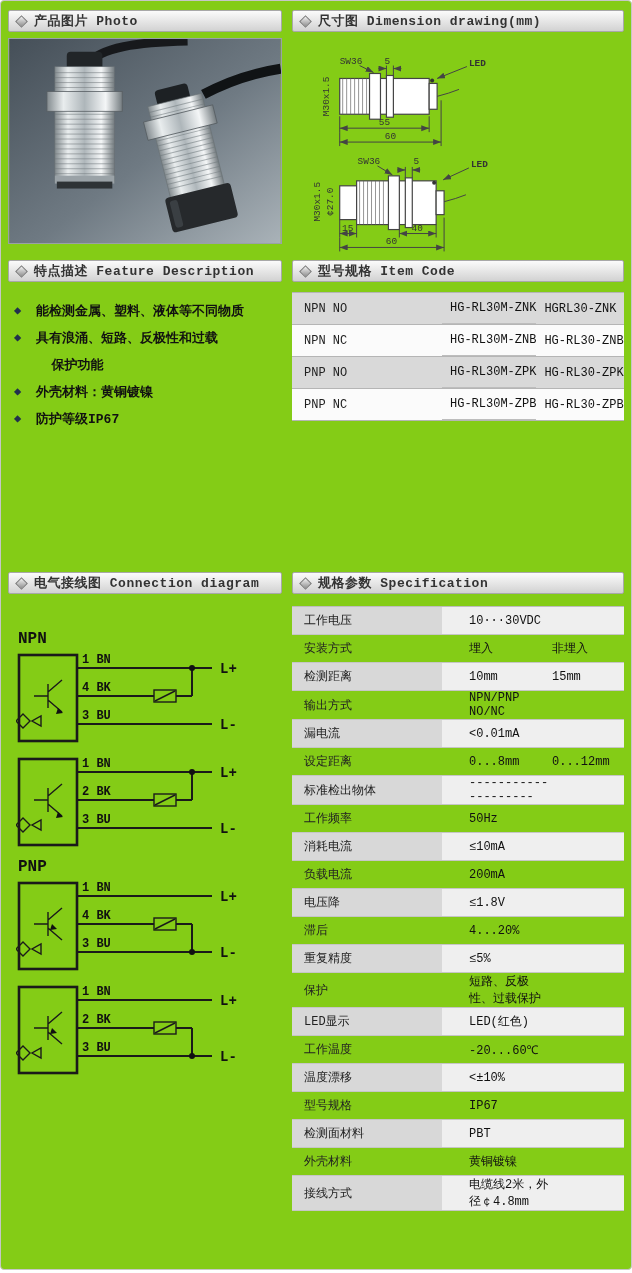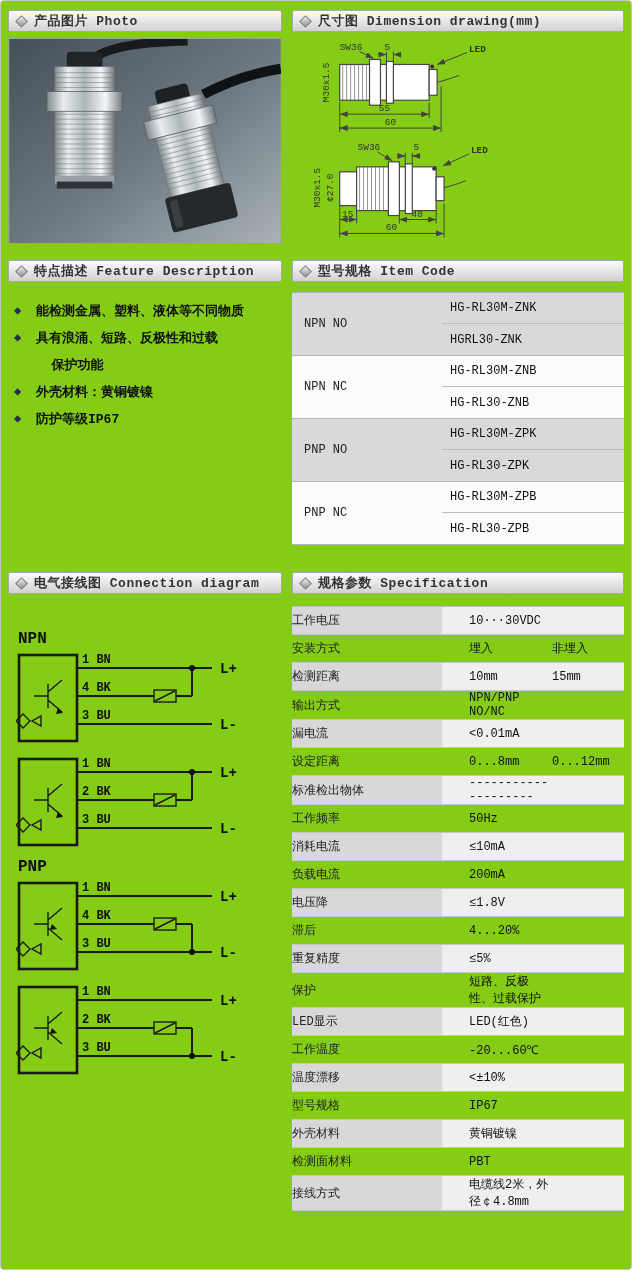--- a/index.html
+++ b/index.html
@@ -13,52 +13,52 @@
   .col-left{width:274px;flex:none;display:flex;flex-direction:column}
   .col-right{flex:1;min-width:0;display:flex;flex-direction:column}
 
   .sec-header{height:22px;flex:none;display:flex;align-items:center;gap:8px;padding:0 8px;
     background:linear-gradient(#fbfbfb,#d2d2d2);border:1px solid #a8a8a8;border-radius:2px;
     font-size:13px;font-weight:bold;color:#333;letter-spacing:.5px}
   .sec-icon{width:9px;height:9px;flex:none;background:linear-gradient(135deg,#f2f2f2,#8e8e8e);
     border:1px solid #777;transform:rotate(45deg)}
 
   .photo-box{margin-top:6px;height:206px;border:1px solid #9aa1a6;overflow:hidden}
-  .dim-box{margin-top:6px;height:206px}
+  .dim-box{margin-top:20px;height:206px}
   .photo-box svg,.dim-box svg{display:block;width:100%;height:100%}
 
   .features{margin-top:16px;padding-left:6px}
   .feature-line{display:flex;align-items:flex-start;font-size:13px;font-weight:bold;line-height:27px;color:#111}
   .feature-bullet{width:22px;flex:none;color:#22304d;font-size:12px}
   .feature-text{white-space:pre-wrap}
 
   .code-table{margin-top:10px;border-top:1px solid #b5b5b5}
   .code-group{display:flex;border-bottom:1px solid #b5b5b5}
   .code-table > div:nth-of-type(odd){background:#d9d9d9}
   .code-table > div:nth-of-type(even){background:#fbfbfb}
   .code-type{width:150px;flex:none;display:flex;align-items:center;padding-left:12px;font-size:12px;color:#222}
-  .code-cells{flex:1;display:flex;flex-direction:column}
+  .code-cells{flex:1;display:flex;}
   .code-cell{height:31px;display:flex;align-items:center;padding-left:8px;font-size:12px;color:#111}
   .code-cell:first-child{border-bottom:1px solid #bdbdbd}
 
   .conn-area{padding:34px 0 0 8px}
   .wire-group-label{font-size:16px;font-weight:bold;color:#111;margin:2px 0 2px 2px}
   svg.conn{display:block;margin:2px 0 8px 0}
   svg.conn .ln{stroke:#1a1a1a;stroke-width:2;fill:none}
   svg.conn .bx{stroke:#1a1a1a;stroke-width:2.6;fill:none}
   svg.conn .tn{stroke:#1a1a1a;stroke-width:1.4;fill:none}
   svg.conn text{font-family:"Liberation Mono","DejaVu Sans Mono",monospace;font-weight:bold;fill:#111}
   svg.conn .wt{font-size:12px}
   svg.conn .pt{font-size:14px}
 
   .spec-table{margin-top:12px;border-top:1px solid #bdbdbd}
   .spec-row{display:flex;align-items:stretch;min-height:28px;border-bottom:1px solid #c6c6c6;font-size:12px}
   .spec-table > div:nth-of-type(odd){background:#efefef}
   .spec-table > div:nth-of-type(odd) .spec-label{background:#d8d8d8}
-  .spec-label{width:150px;flex:none;display:flex;align-items:center;color:#222}
+  .spec-label{width:150px;flex:none;display:flex;align-items:center;padding-left:12px;color:#222}
   .spec-value{flex:1;display:flex;align-items:center;padding-left:27px;color:#111}
   .spec-value2{width:72px;flex:none;display:flex;align-items:center;color:#111}
 
   svg.dim text{font-family:"Liberation Mono","DejaVu Sans Mono",monospace;font-size:9.5px;fill:#333}
   svg.dim .dln{stroke:#444;stroke-width:1;fill:none}
   svg.dim .dfill{fill:#fff;stroke:#444;stroke-width:1.2}
   svg.dim .hatch{stroke:#666;stroke-width:.7;fill:none}
 </style>
 </head>
 <body>
@@ -455,32 +455,32 @@
             <div class="spec-value2"></div>
           </div>
 
           <div class="spec-row">
             <div class="spec-label">型号规格</div>
             <div class="spec-value">IP67</div>
             <div class="spec-value2"></div>
           </div>
 
           <div class="spec-row">
+            <div class="spec-label">检测面材料</div>
+            <div class="spec-value">PBT</div>
+            <div class="spec-value2"></div>
+          </div>
+
+          <div class="spec-row">
             <div class="spec-label">外壳材料</div>
             <div class="spec-value">黄铜镀镍</div>
             <div class="spec-value2"></div>
           </div>
 
           <div class="spec-row">
-            <div class="spec-label">检测面材料</div>
-            <div class="spec-value">PBT</div>
-            <div class="spec-value2"></div>
-          </div>
-
-          <div class="spec-row">
             <div class="spec-label">接线方式</div>
             <div class="spec-value">电缆线2米，外径￠4.8mm</div>
             <div class="spec-value2"></div>
           </div>
         </div>
     </div>
   </div>
 
 </div>
 

